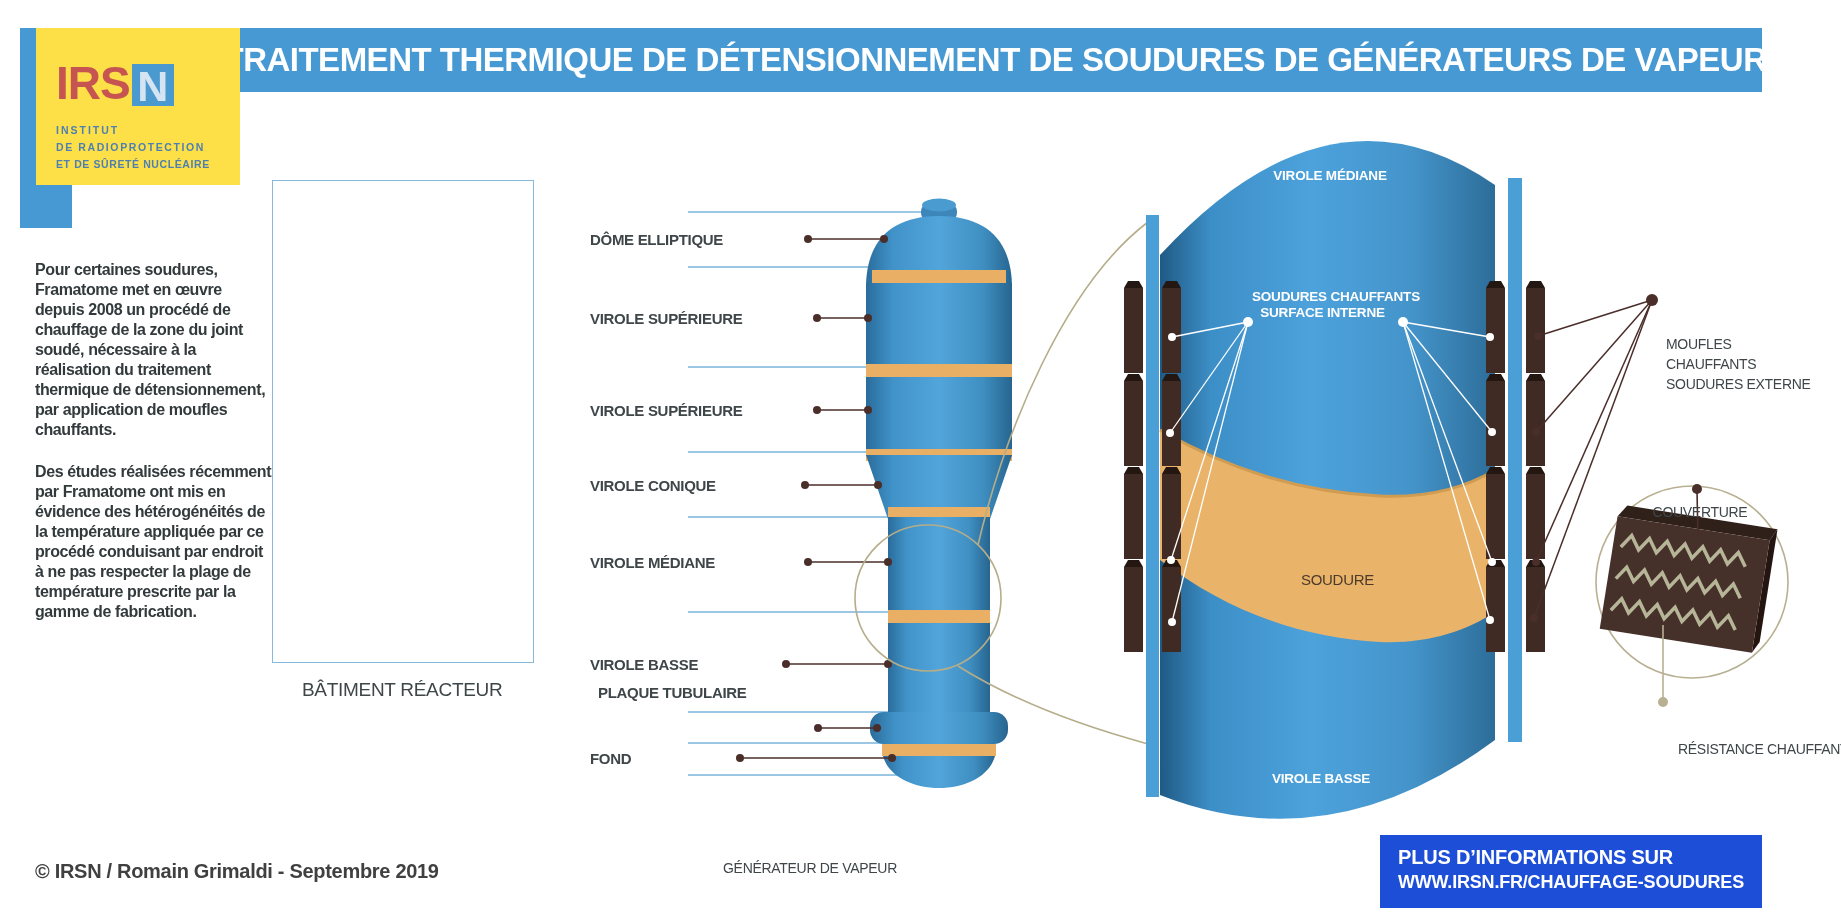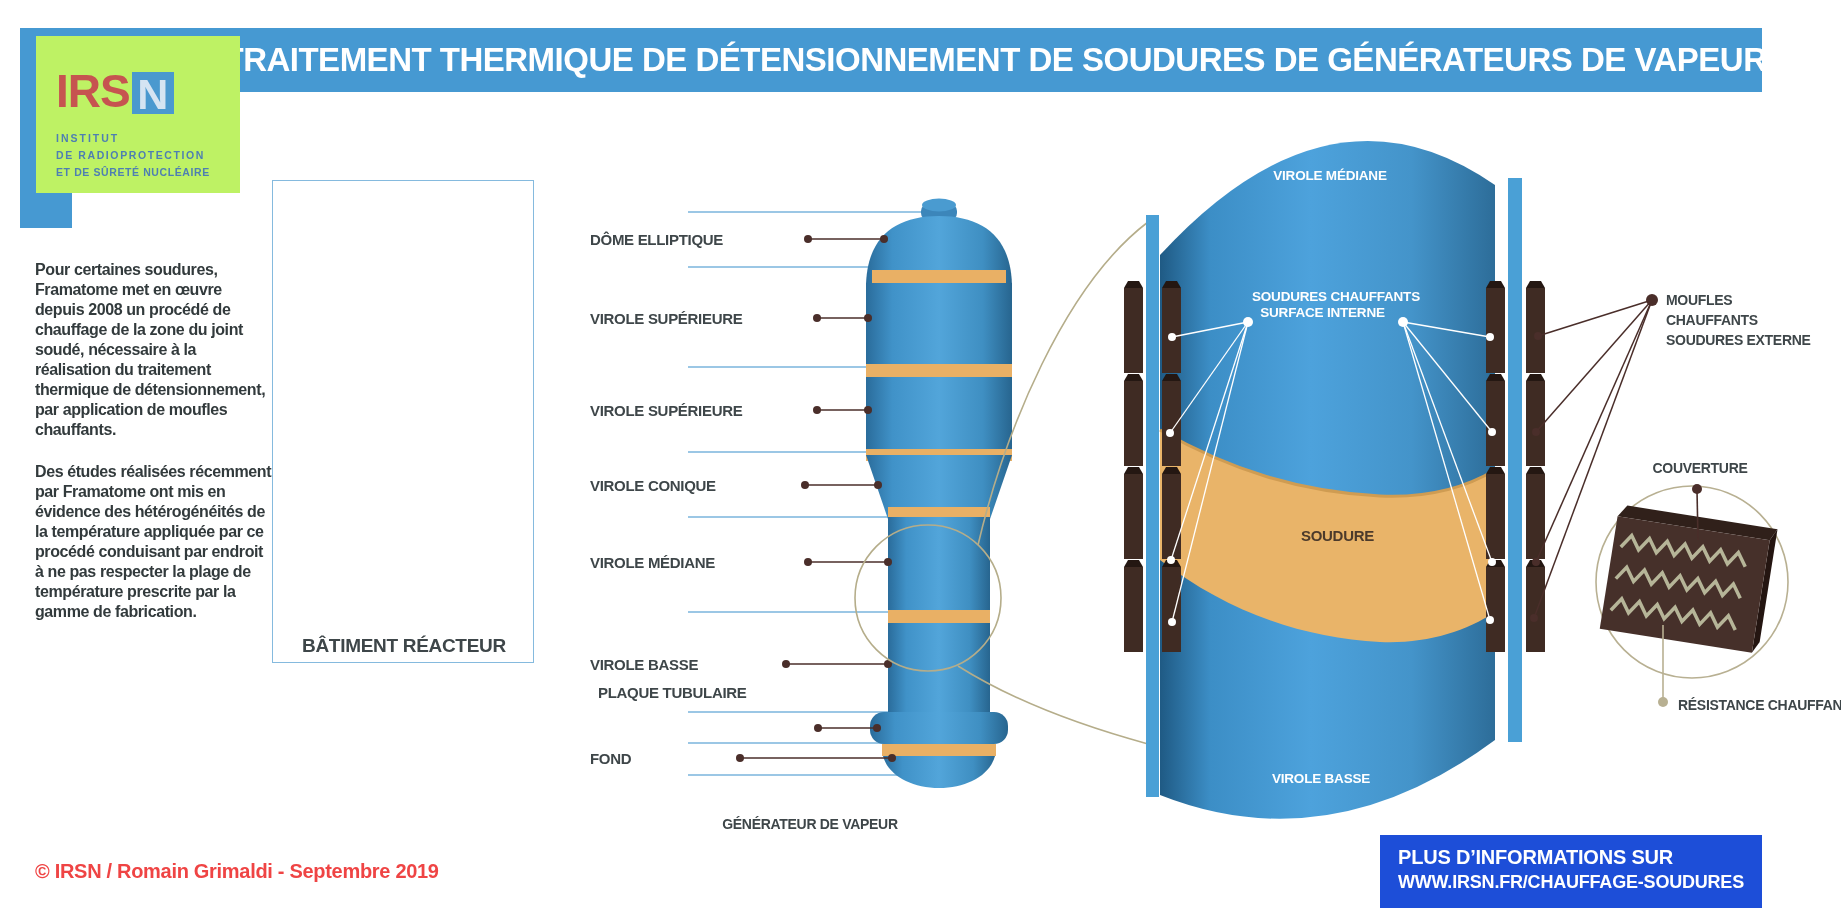--- a/index.html
+++ b/index.html
@@ -6,44 +6,44 @@
   .page{position:relative;width:1841px;height:920px;background:#ffffff;overflow:hidden;
         font-family:"Liberation Sans",sans-serif;}
   .abs{position:absolute;}
 
   
   .corner-tab{left:20px;top:28px;width:52px;height:200px;background:#4699d2;}
   .banner{left:20px;top:28px;width:1742px;height:64px;background:#4699d2;}
   .banner-title{position:absolute;left:208px;right:0;top:0;height:64px;display:flex;
                 align-items:center;justify-content:center;color:#fff;font-weight:bold;
                 font-size:33px;letter-spacing:-0.5px;white-space:nowrap;}
-  .logo-card{left:36px;top:36px;width:204px;height:157px;background:#bef264;}
+  .logo-card{left:36px;top:28px;width:204px;height:157px;background:#fde047;}
   .logo-line{position:absolute;left:20px;display:flex;align-items:flex-end;}
   .logo-irs{font-size:46px;font-weight:bold;color:#c65450;letter-spacing:-1px;line-height:1;}
   .logo-n{display:inline-block;margin-left:2px;width:42px;height:42px;background:#4a99cf;
           color:#d4e4f2;font-size:43px;font-weight:bold;text-align:center;line-height:44px;}
   .logo-sub{position:absolute;left:20px;color:#4e7fb2;font-weight:bold;font-size:10.5px;white-space:nowrap;}
 
   
   .intro{left:35px;top:260px;width:238px;color:#323a3c;font-weight:bold;font-size:16px;
          line-height:20px;letter-spacing:-0.4px;}
   .intro p{margin:0 0 22px 0;}
 
   
   .reactor-box{left:272px;top:180px;width:262px;height:483px;background:#fff;border:1.5px solid #85bade;box-sizing:border-box;}
 
   
-  .lbl-dark{position:absolute;color:#3e4649;font-weight:bold;white-space:nowrap;letter-spacing:-0.3px;}
+  .lbl-dark{position:absolute;color:#3e4649;font-weight:normal;white-space:nowrap;letter-spacing:-0.3px;margin-top:44px;}
   .lbl-white{position:absolute;color:#ffffff;font-weight:bold;white-space:nowrap;letter-spacing:-0.2px;}
   .gen-label{position:absolute;left:590px;font-size:15px;font-weight:bold;color:#3e4649;
              letter-spacing:-0.3px;white-space:nowrap;}
   .center{text-align:center;}
 
   
-  .credit{left:35px;top:860px;font-size:20px;font-weight:bold;color:#ef4444;letter-spacing:-0.3px;}
+  .credit{left:35px;top:860px;font-size:20px;font-weight:bold;color:#404040;letter-spacing:-0.3px;}
   .info-box{left:1380px;top:835px;width:382px;height:73px;background:#1d4ed8;color:#fff;}
   .info-l1{position:absolute;left:18px;top:11px;font-size:20px;font-weight:bold;letter-spacing:-0.2px;}
   .info-l2{position:absolute;left:18px;top:37px;font-size:18px;font-weight:bold;letter-spacing:-0.2px;}
 
   svg{position:absolute;left:0;top:0;}
 </style>
 </head>
 <body>
 
 <div class="page">

